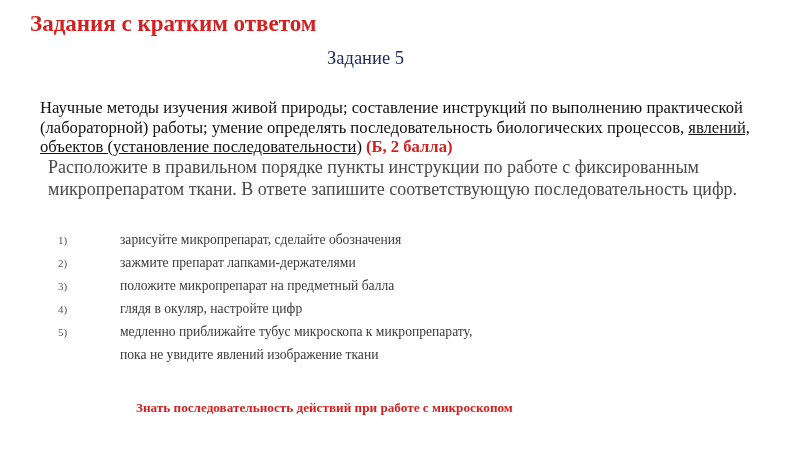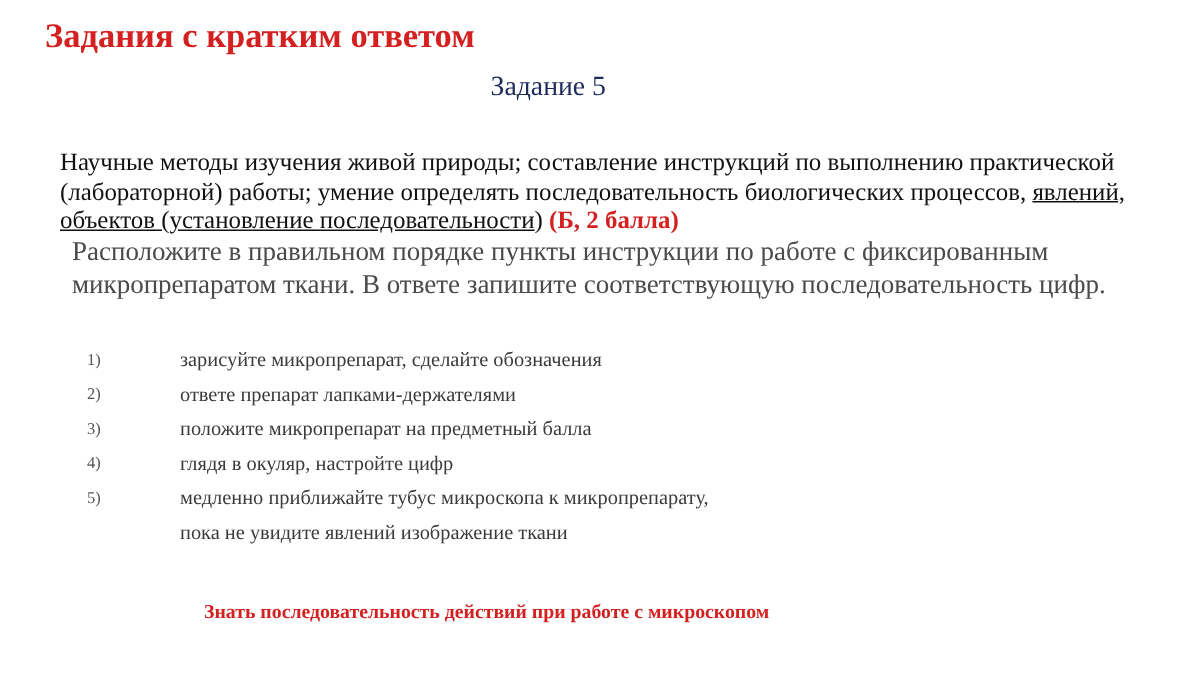--- a/index.html
+++ b/index.html
@@ -114,21 +114,21 @@
 
   <div class="instruction">Расположите в правильном порядке пункты инструкции по работе с фиксированным микропрепаратом ткани. В ответе запишите соответствующую последовательность цифр.</div>
 
   <ol class="steps">
     <li>
       <span class="num">1)</span>
       <span class="text">зарисуйте микропрепарат, сделайте обозначения</span>
     </li>
     <li>
       <span class="num">2)</span>
-      <span class="text">ответе препарат лапками-держателями</span>
+      <span class="text">зажмите препарат лапками-держателями</span>
     </li>
     <li>
       <span class="num">3)</span>
       <span class="text">положите микропрепарат на предметный балла</span>
     </li>
     <li>
       <span class="num">4)</span>
       <span class="text">глядя в окуляр, настройте цифр</span>
     </li>
     <li>

